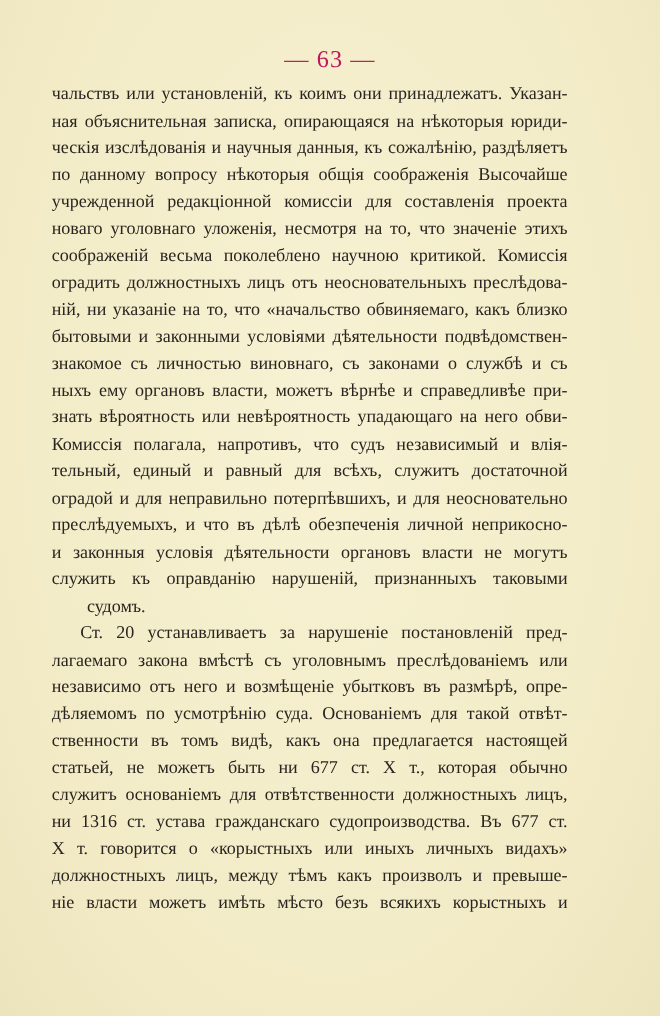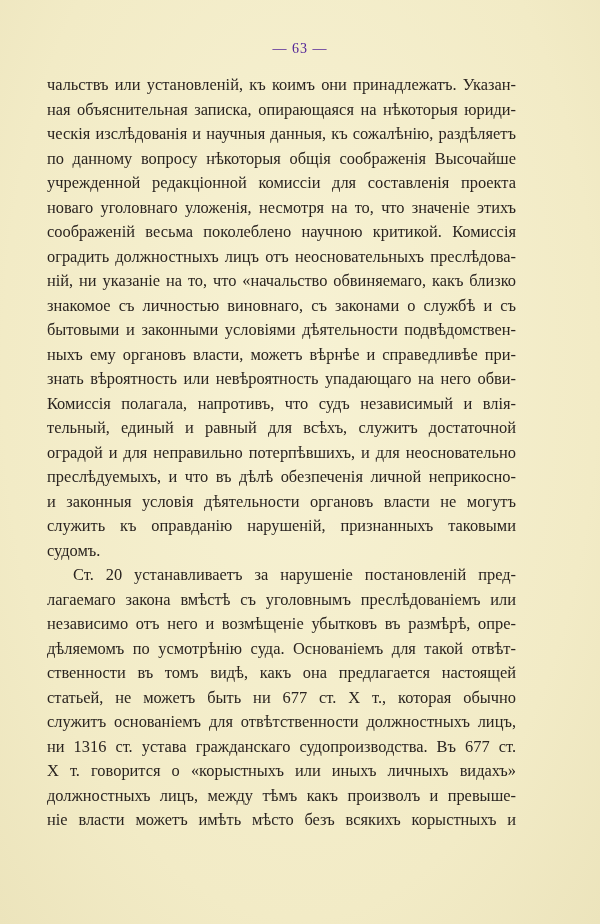--- a/index.html
+++ b/index.html
@@ -6,53 +6,53 @@
   body {
     width: 600px; height: 924px; overflow: hidden;
     background: #f4eecb;
     background-image: radial-gradient(ellipse at 50% 40%, #f7f2d4 0%, #f2ebc6 70%, #ece4bc 100%);
     font-family: "Liberation Serif", "DejaVu Serif", serif;
     color: #2a2420;
     position: relative;
   }
   .page-number {
     position: absolute; top: 41px; left: 0; width: 600px;
-    text-align: center; font-size: 14px; letter-spacing: 1px;
-    color: #4c1d95;
+    text-align: center; font-size: 22px; letter-spacing: 1px;
+    color: #be185d;
   }
   .text-block {
     position: absolute; top: 73px; left: 47px; width: 469px;
   }
   .line {
     height: 24.5px; line-height: 24.5px;
     font-size: 16.4px;
     white-space: nowrap;
     text-align: justify; text-align-last: justify;
     overflow: hidden;
   }
-  .line.last { text-align-last: left; }
+  .line.last { text-align-last: left; margin-left: 32px; }
   .line.indent { padding-left: 26px; }
 </style>
 </head>
 <body>
 
 <div class="page-number">— 63 —</div>
 
 <div class="text-block">
   <div class="line">чальствъ или установленій, къ коимъ они принадлежатъ. Указан-</div>
   <div class="line">ная объяснительная записка, опирающаяся на нѣкоторыя юриди-</div>
   <div class="line">ческія изслѣдованія и научныя данныя, къ сожалѣнію, раздѣляетъ</div>
   <div class="line">по данному вопросу нѣкоторыя общія соображенія Высочайше</div>
   <div class="line">учрежденной редакціонной комиссіи для составленія проекта</div>
   <div class="line">новаго уголовнаго уложенія, несмотря на то, что значеніе этихъ</div>
   <div class="line">соображеній весьма поколеблено научною критикой. Комиссія</div>
   <div class="line">оградить должностныхъ лицъ отъ неосновательныхъ преслѣдова-</div>
   <div class="line">ній, ни указаніе на то, что «начальство обвиняемаго, какъ близко</div>
+  <div class="line">бытовыми и законными условіями дѣятельности подвѣдомствен-</div>
   <div class="line">знакомое съ личностью виновнаго, съ законами о службѣ и съ</div>
-  <div class="line">бытовыми и законными условіями дѣятельности подвѣдомствен-</div>
   <div class="line">ныхъ ему органовъ власти, можетъ вѣрнѣе и справедливѣе при-</div>
   <div class="line">знать вѣроятность или невѣроятность упадающаго на него обви-</div>
   <div class="line">Комиссія полагала, напротивъ, что судъ независимый и влія-</div>
   <div class="line">тельный, единый и равный для всѣхъ, служитъ достаточной</div>
   <div class="line">оградой и для неправильно потерпѣвшихъ, и для неосновательно</div>
   <div class="line">преслѣдуемыхъ, и что въ дѣлѣ обезпеченія личной неприкосно-</div>
   <div class="line">и законныя условія дѣятельности органовъ власти не могутъ</div>
   <div class="line">служить къ оправданію нарушеній, признанныхъ таковыми</div>
   <div class="line last">судомъ.</div>
   <div class="line indent">Ст. 20 устанавливаетъ за нарушеніе постановленій пред-</div>

